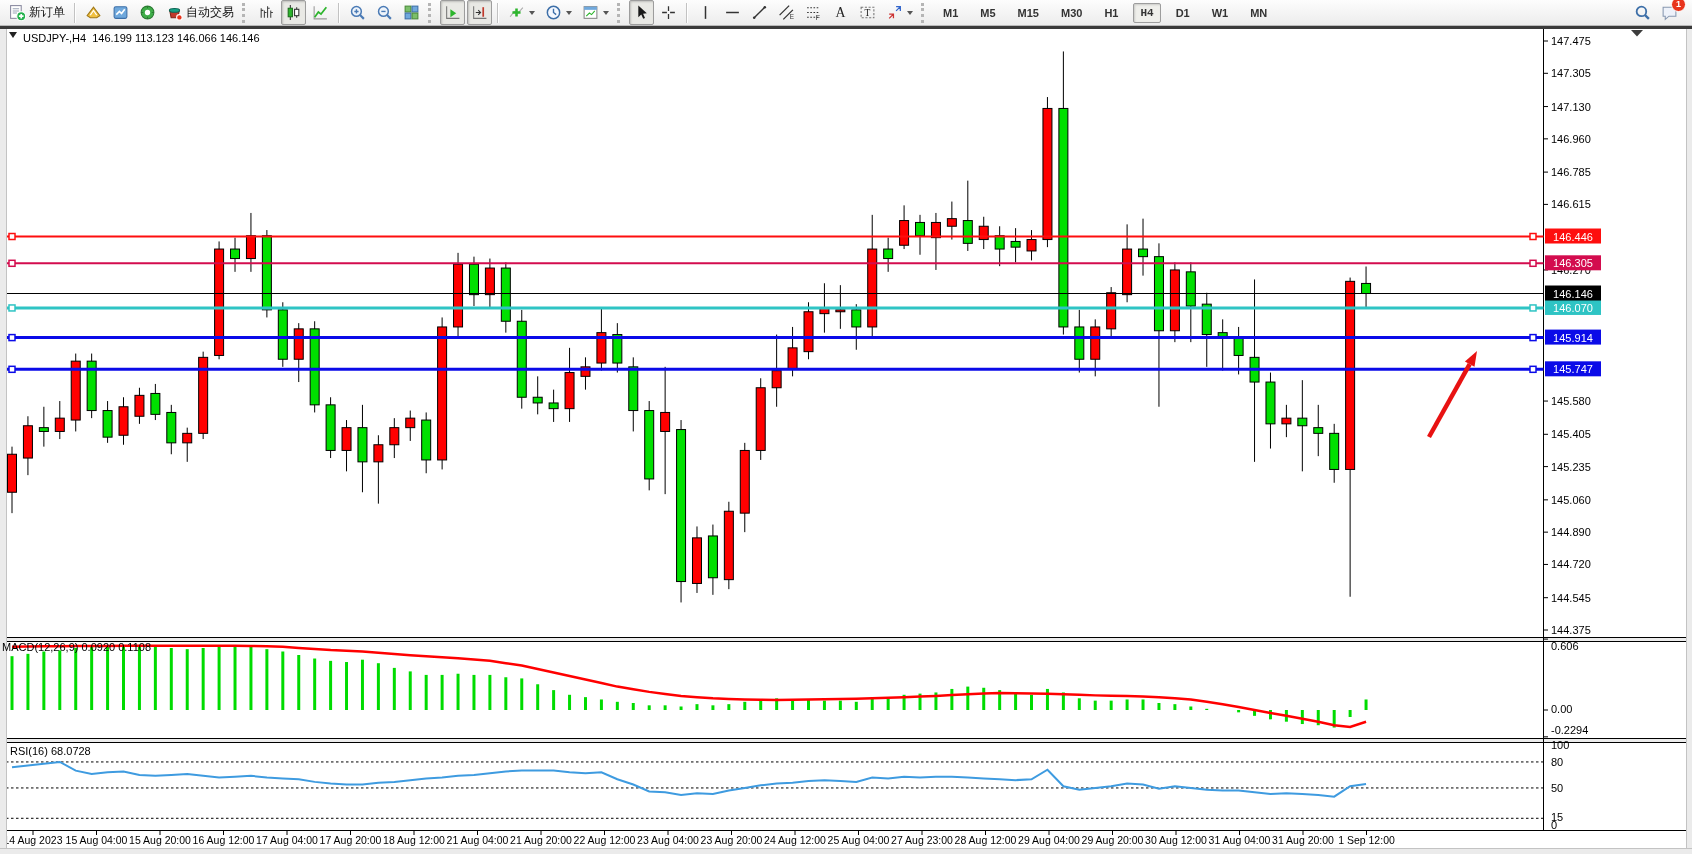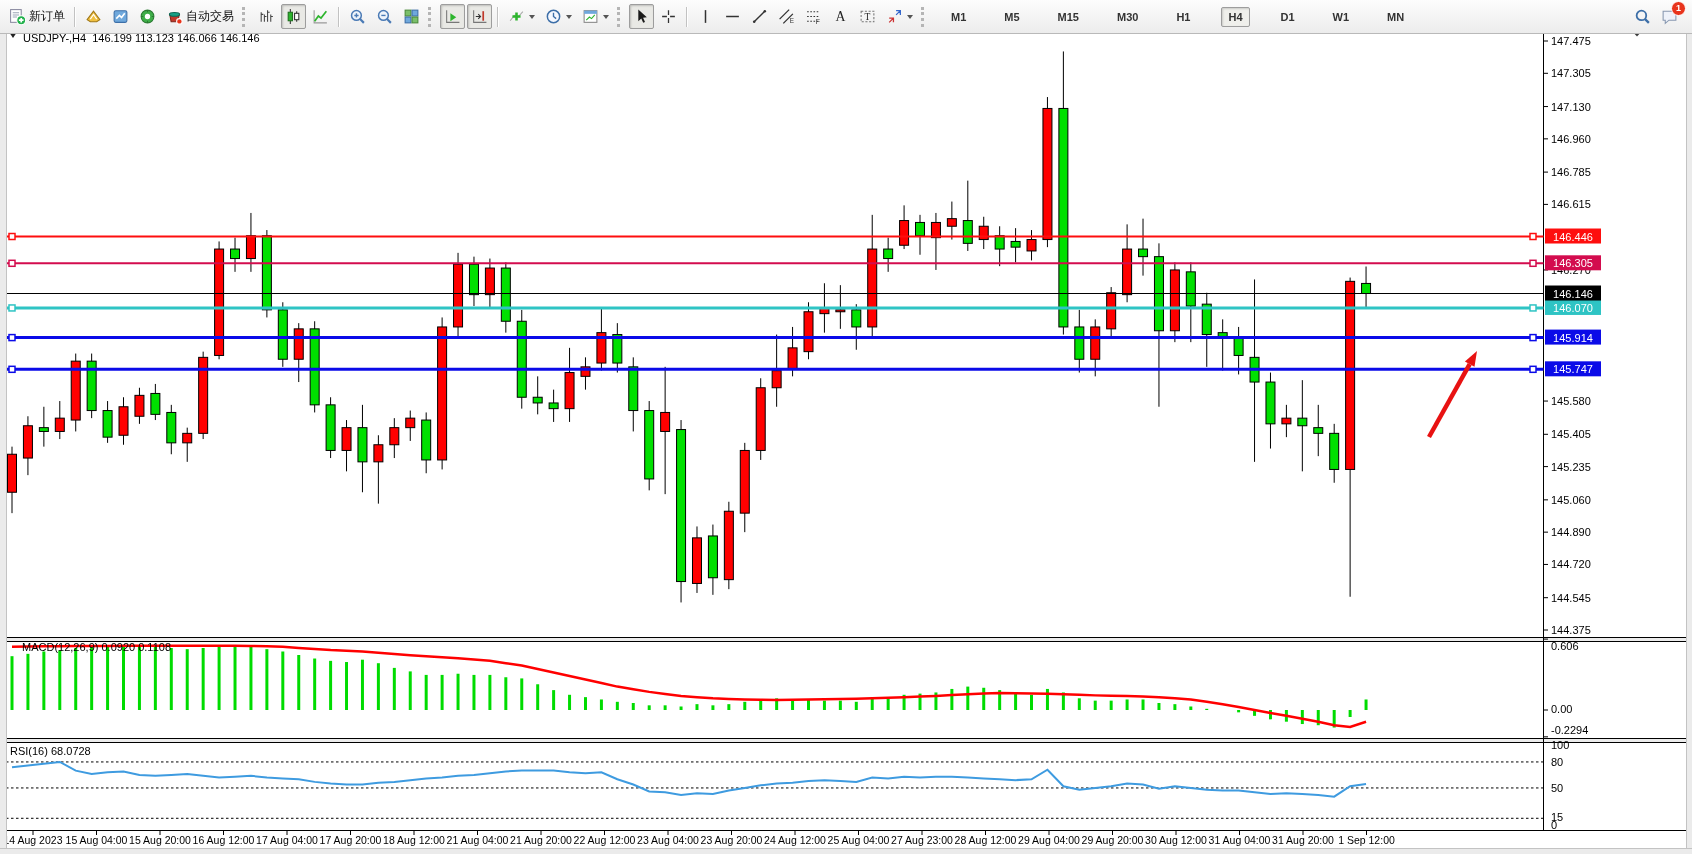--- a/index.html
+++ b/index.html
@@ -1,39 +1,39 @@
 <!DOCTYPE html>
 <html><head>
 <meta charset="utf-8">
 <style>
   html,body{margin:0;padding:0;width:1692px;height:854px;overflow:hidden;background:#fff;
     font-family:"Liberation Sans","DejaVu Sans",sans-serif;-webkit-font-smoothing:none;}
-  #toolbar{position:absolute;left:0;top:0;width:1692px;height:34px;display:flex;align-items:center;
+  #toolbar{position:absolute;left:0;top:0;width:1692px;height:26px;display:flex;align-items:center;
     padding-left:4px;box-sizing:border-box;background:linear-gradient(#fdfdfd,#ececec);
     border-bottom:1px solid #b9b9b9;z-index:5;}
   #winline{position:absolute;left:0;top:26px;width:1692px;height:3px;background:#3a3a3a;z-index:4;}
   .tbtn{display:flex;align-items:center;gap:3px;padding:2px 3px;margin:0 1px;border:1px solid transparent;
     border-radius:2px;cursor:default;height:19px;box-sizing:content-box;}
   .tbtn.pressed{background:#e9e9e5;border:1px solid #9d9d9d;box-shadow:inset 1px 1px 2px rgba(0,0,0,.18);}
   .tbtn svg{width:17px;height:17px;display:block;}
   .tlabel{font-size:12px;color:#111;white-space:nowrap;}
-  .tfbtn{padding:3px 6px;margin:12px;font-size:11px;font-weight:700;color:#333;border:1px solid transparent;border-radius:2px;}
-  .tfbtn.pressed{background:#efefeb;border:1px solid #9d9d9d;box-shadow:inset 1px 1px 2px rgba(0,0,0,.15);}
+  .tfbtn{padding:3px 6px;margin:4px;font-size:11px;font-weight:700;color:#333;border:1px solid transparent;border-radius:2px;}
+  .tfbtn.pressed{background:#efefeb;border:1px solid #9d9d9d;box-shadow:inset 1px 1px 2px rgba(0,0,0,.15);font-family:Liberation Mono, monospace;}
   .tsep{width:0;height:20px;border-left:1px solid #c2c2c2;border-right:1px solid #fff;margin:0 4px;}
   .tgrip{width:3px;height:20px;border-left:3px dotted #b5b5b5;margin:0 5px 0 3px;}
   .tcaret{width:0;height:0;border-left:3.5px solid transparent;border-right:3.5px solid transparent;
     border-top:4px solid #555;margin-left:1px;}
   .tspacer{flex:1;}
   #notif{position:relative;}
   #notif .nbadge{position:absolute;top:-4px;right:-5px;width:13px;height:13px;border-radius:50%;
     background:#e8341c;color:#fff;font-size:9px;font-weight:700;text-align:center;line-height:13px;border:1px solid #fff;}
   .ovl{position:absolute;z-index:3;font-size:11px;color:#000;white-space:nowrap;}
   #chart-title{left:9px;top:32px;display:flex;align-items:flex-start;gap:6px;}
   .dd-tri{width:0;height:0;border-left:4px solid transparent;border-right:4px solid transparent;border-top:6px solid #222;}
-  #macd-label{left:22px;top:641px;}
+  #macd-label{left:2px;top:641px;}
   #rsi-label{left:10px;top:745px;}
   .frame{position:absolute;background:#ebebeb;z-index:2;}
   svg#chart{position:absolute;left:0;top:0;z-index:1;}
 </style>
 </head>
 <body>
 
 <div id="toolbar">
     <div class="tbtn">
       <svg viewBox="0 0 16 16">

